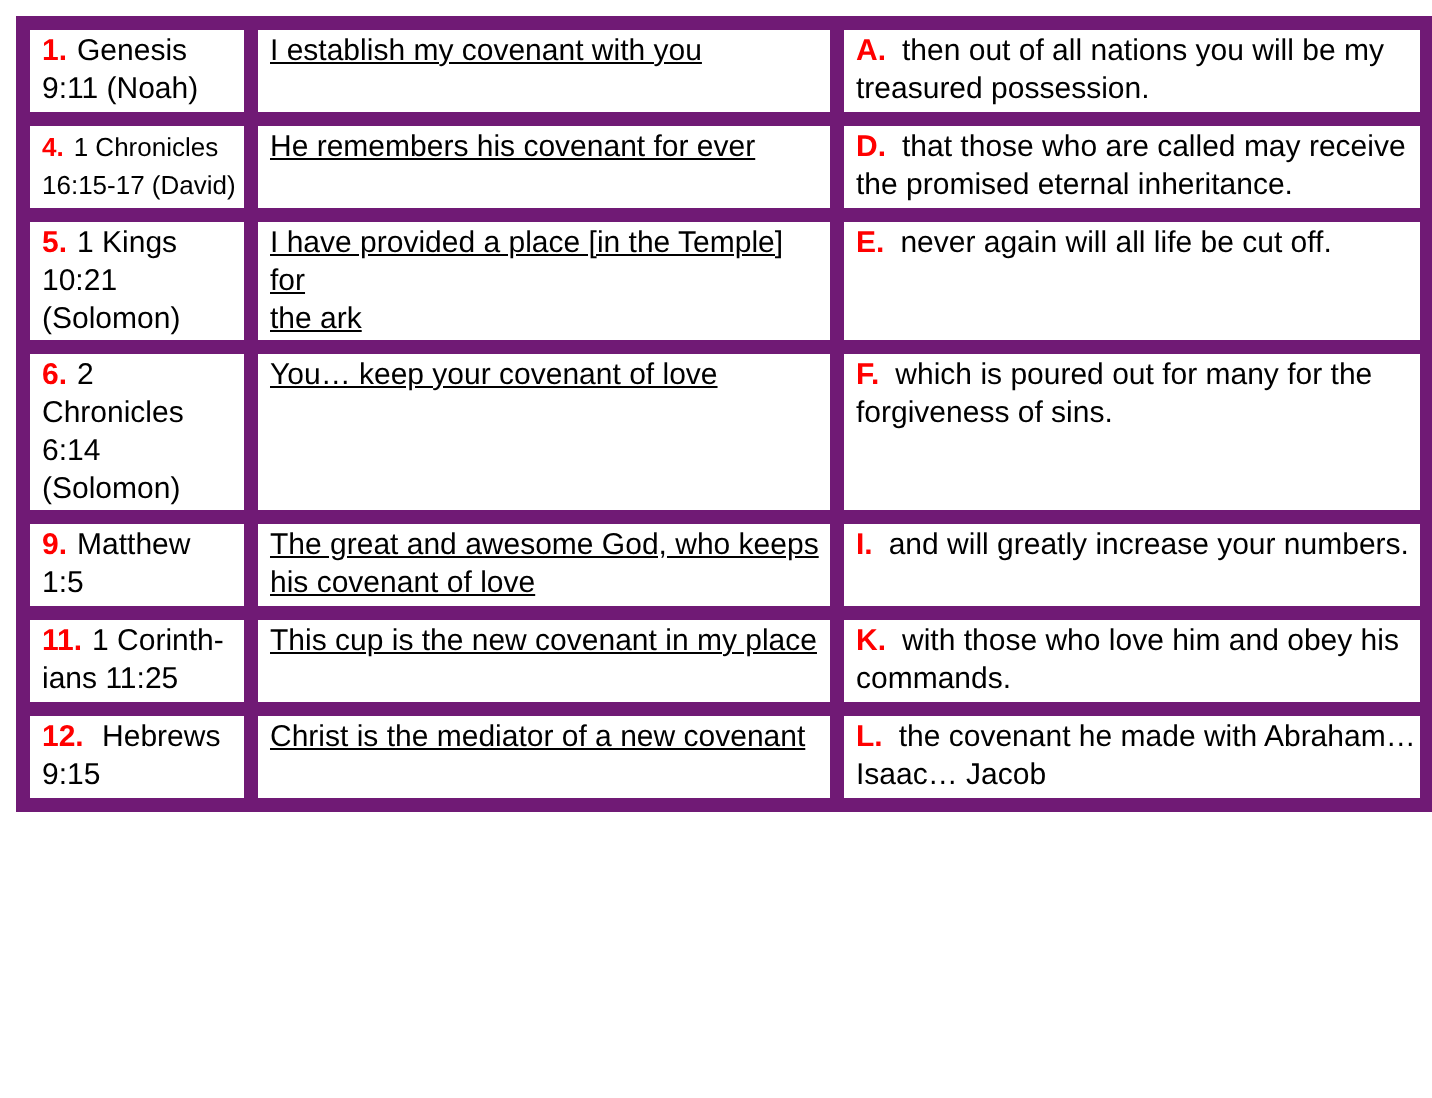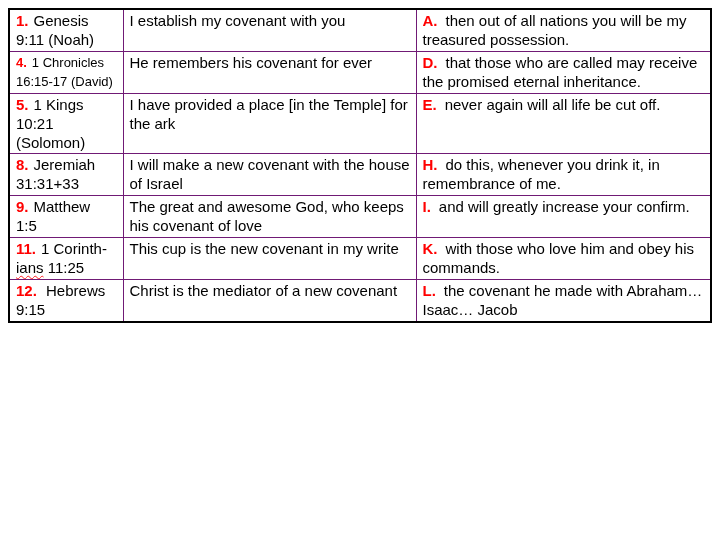--- a/index.html
+++ b/index.html
@@ -5,36 +5,35 @@
   html, body { margin:0; padding:0; background:#ffffff; }
   body {
     width:716px; height:549px; overflow:hidden;
     font-family:"Liberation Sans", sans-serif;
     font-size:15px; color:#000;
   }
   .page { padding:8px 6px 0 8px; }
   table { border-collapse:collapse; table-layout:fixed; width:702px; }
   table.main { border:2px solid #000; }
   table.main td {
-    border:1px solid #701a75;
+    border:7px solid #701a75;
     vertical-align:top;
     padding:1px 2px 1px 6px;
     white-space:pre-line;
     line-height:19px;
     height:39px;
     overflow:hidden;
   }
   td.ref   { width:114px; }
-  td.quote { width:293px; }
+  td.quote { width:293px;text-decoration:underline; }
   td.match { width:295px; }
   .num    { color:#ff0000; font-weight:bold; margin-right:5px; }
   .letter { color:#ff0000; font-weight:bold; margin-right:8px; }
   td.small { font-size:13px; line-height:17px; }
   .squiggle {
-    text-decoration:underline;
     text-decoration-style:wavy;
     text-decoration-color:#ff1f1f;
     text-decoration-thickness:1px;
     text-underline-offset:2px;
     text-decoration-skip-ink:none;
   }
 </style>
 </head>
 <body>
 
@@ -62,38 +61,37 @@
 the promised eternal inheritance.</span></td>
         </tr>
       <tr>
           <td class="ref"><span class="num">5.</span><span>1 Kings 10:21
 (Solomon)</span></td>
           <td class="quote">I have provided a place [in the Temple] for
 the ark</td>
           <td class="match"><span class="letter">E.</span><span>never again will all life be cut off.</span></td>
         </tr>
       <tr>
-          <td class="ref"><span class="num">8.</span><span>Jeremiah
-31:31+33</span></td>
-          <td class="quote">I will make a new covenant with the house
-of Israel</td>
-          <td class="match"><span class="letter">H.</span><span>do this, whenever you drink it, in
-remembrance of me.</span></td>
+          <td class="ref"><span class="num">6.</span><span>2 Chronicles
+6:14 (Solomon)</span></td>
+          <td class="quote">You… keep your covenant of love</td>
+          <td class="match"><span class="letter">F.</span><span>which is poured out for many for the
+forgiveness of sins.</span></td>
         </tr>
       <tr>
           <td class="ref"><span class="num">9.</span><span>Matthew
 1:5</span></td>
           <td class="quote">The great and awesome God, who keeps
 his covenant of love</td>
-          <td class="match"><span class="letter">I.</span><span>and will greatly increase your confirm.</span></td>
+          <td class="match"><span class="letter">I.</span><span>and will greatly increase your numbers.</span></td>
         </tr>
       <tr>
           <td class="ref"><span class="num">11.</span><span>1 Corinth-
 </span><span class="squiggle">ians</span><span> 11:25</span></td>
-          <td class="quote">This cup is the new covenant in my write</td>
+          <td class="quote">This cup is the new covenant in my place</td>
           <td class="match"><span class="letter">K.</span><span>with those who love him and obey his
 commands.</span></td>
         </tr>
       <tr>
           <td class="ref"><span class="num">12.</span><span>&nbsp;Hebrews
 9:15</span></td>
           <td class="quote">Christ is the mediator of a new covenant</td>
           <td class="match"><span class="letter">L.</span><span>the covenant he made with Abraham…
 Isaac… Jacob</span></td>
         </tr>

